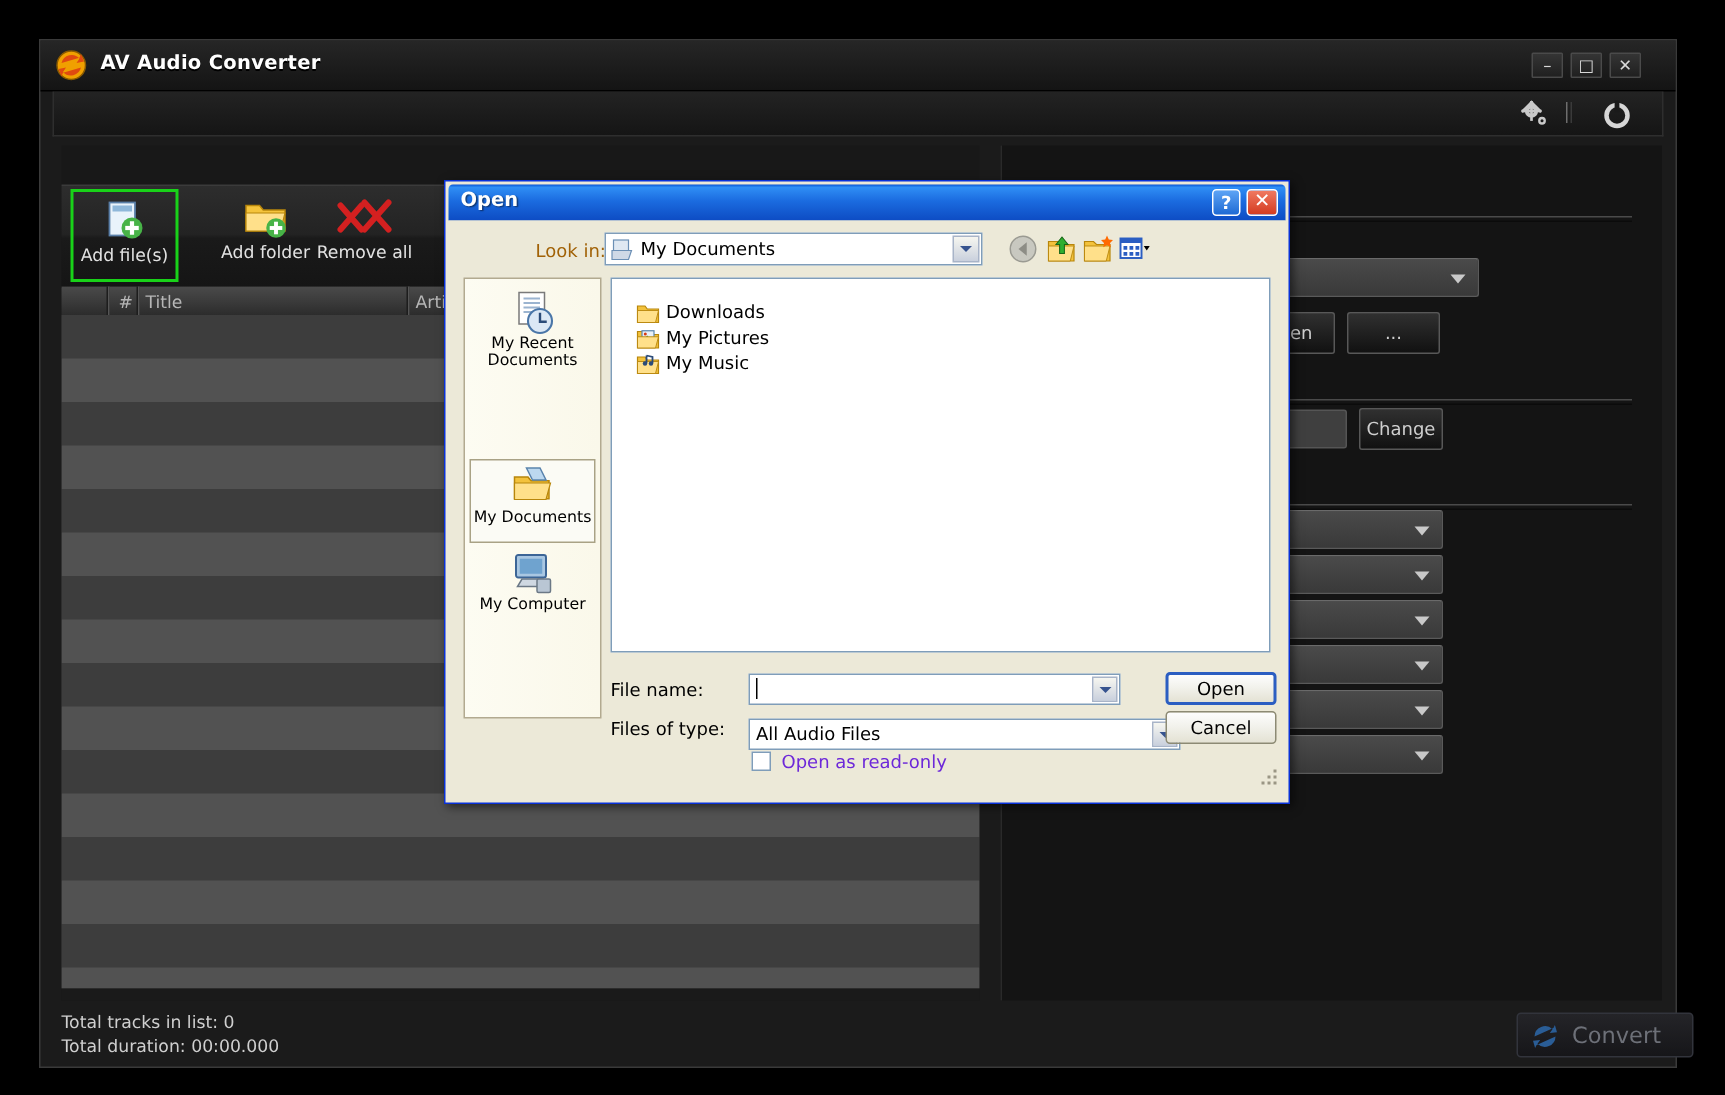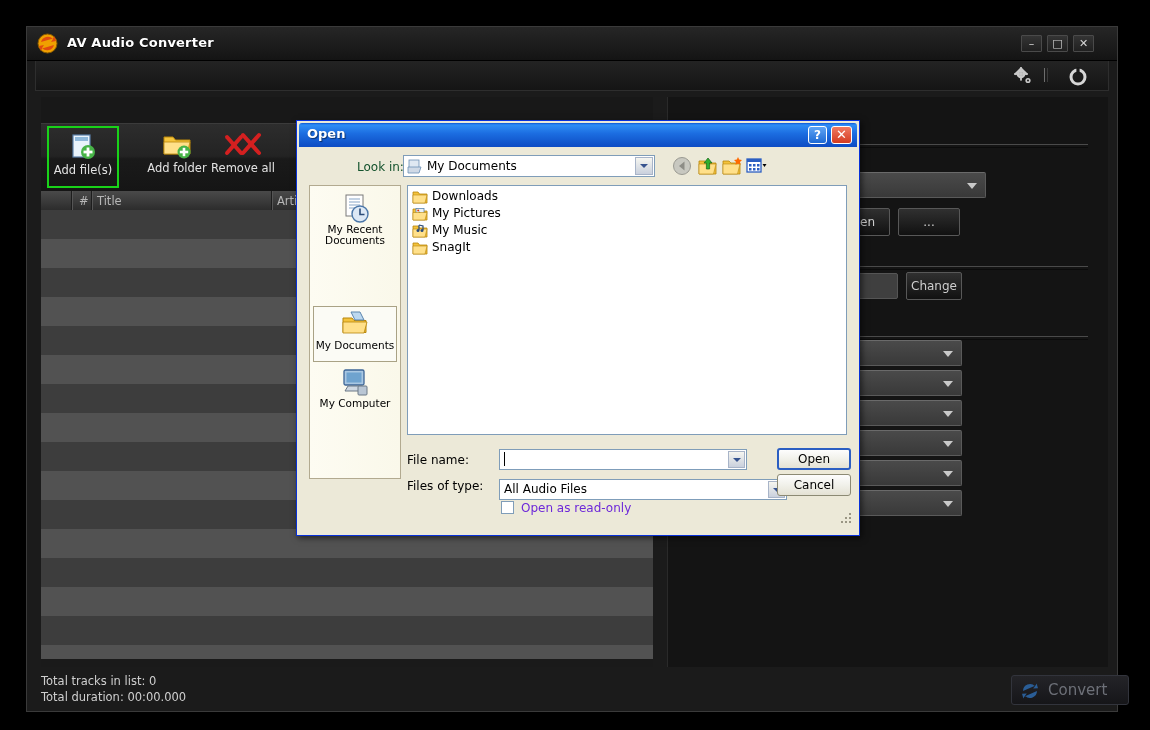--- a/index.html
+++ b/index.html
@@ -169,21 +169,21 @@
     border:1px solid #fff;border-radius:3px;box-sizing:border-box;
     color:#fff;font-size:12px;font-weight:bold;line-height:16px;text-align:center;
   }
   #dlg-close{
     position:absolute;right:5px;top:3px;width:21px;height:18px;
     background:linear-gradient(to bottom,#f07a62,#d43b20);
     border:1px solid #fff;border-radius:3px;box-sizing:border-box;
     color:#fff;font-size:13px;font-weight:bold;line-height:16px;text-align:center;
   }
   #dlg-body{position:absolute;left:2px;top:26px;right:2px;bottom:8px;background:#ece9d8;}
-  #lookin-label{position:absolute;left:58px;top:13px;font-size:12px;color:#14532d;}
+  #lookin-label{position:absolute;left:58px;top:13px;font-size:12px;color:#a16207;}
   #lookin-combo{
     position:absolute;left:104px;top:8px;width:252px;height:22px;
     background:#fff;border:1px solid #7f9db9;box-sizing:border-box;
   }
   #lookin-icon{position:absolute;left:3px;top:3px;width:16px;height:15px;}
   #lookin-text{position:absolute;left:23px;top:3px;font-size:12px;color:#000;}
   #lookin-arrow{
     position:absolute;right:1px;top:1px;width:18px;height:18px;
     background:linear-gradient(to bottom,#f6f6f0,#c9d0dd);
     border:1px solid #a8b4c8;box-sizing:border-box;
@@ -194,21 +194,21 @@
     background:linear-gradient(to right,#fdfcf2,#faf8ea);
     border:1px solid #b2aa90;box-sizing:border-box;padding-left:24px;
   }
   .place{position:absolute;left:3px;width:84px;height:56px;text-align:center;box-sizing:border-box;border:1px solid transparent;}
   .place.selected{background:#fbfbf5;border:1px solid #a9a285;}
   .place-icon{position:absolute;left:0;right:0;top:2px;height:32px;}
   .place-label{position:absolute;left:-2px;right:-2px;top:33px;font-size:10.5px;color:#000;line-height:11px;}
   #file-list{
     position:absolute;left:108px;top:38px;right:10px;height:250px;
     background:#fff;border:1px solid #7f9db9;box-sizing:border-box;
-    padding:2px;
+    padding:14px;
   }
   .file-item{position:relative;height:17px;}
   .file-ico{position:absolute;left:2px;top:1px;width:16px;height:14px;}
   .file-name{position:absolute;left:22px;top:1px;font-size:12px;color:#000;}
   .dlg-label{position:absolute;font-size:12px;color:#000;}
   .xp-combo{
     position:absolute;height:21px;background:#fff;
     border:1px solid #7f9db9;box-sizing:border-box;
   }
   .xp-combo .txt{position:absolute;left:4px;top:2px;font-size:12px;color:#000;}
@@ -566,29 +566,20 @@
           <svg width="16" height="14" viewBox="0 0 16 14">
             <path d="M1 2 h5 l1.5 2 H15 v9 H1 Z" fill="#f3c23c" stroke="#b8860b" stroke-width=".8"></path>
             <path d="M1 5 h14 l-2 8 H1 Z" fill="#ffe08a" stroke="#b8860b" stroke-width=".6"></path>
             <path d="M7 1 v5 M7 1 l4 1 v4" fill="none" stroke="#2b4b78" stroke-width="1.2"></path>
             <circle cx="6" cy="6.4" r="1.5" fill="#2b4b78"></circle>
             <circle cx="10" cy="6.4" r="1.5" fill="#2b4b78"></circle>
           </svg>
         </div>
         <div class="file-name">My Music</div>
       </div>
-      <div class="file-item">
-        <div class="file-ico">
-          <svg width="16" height="14" viewBox="0 0 16 14">
-            <path d="M1 2 h5 l1.5 2 H15 v9 H1 Z" fill="#f3c23c" stroke="#b8860b" stroke-width=".8"></path>
-            <path d="M1 5 h14 l-2 8 H1 Z" fill="#ffe08a" stroke="#b8860b" stroke-width=".6"></path>
-          </svg>
-        </div>
-        <div class="file-name">SnagIt</div>
-      </div>
     </div>
 
     <div class="dlg-label" style="left:108px;top:306px;">File name:</div>
     <div class="xp-combo" style="left:200px;top:302px;width:248px;">
       <div class="txt" style="color:#000;">
         <span></span><span style="border-left:1px solid #000;">&nbsp;</span>
       </div>
       <div class="arw">
           <div class="xp-arrow-gl" style="left:4px;top:6px;"></div>
         </div>

